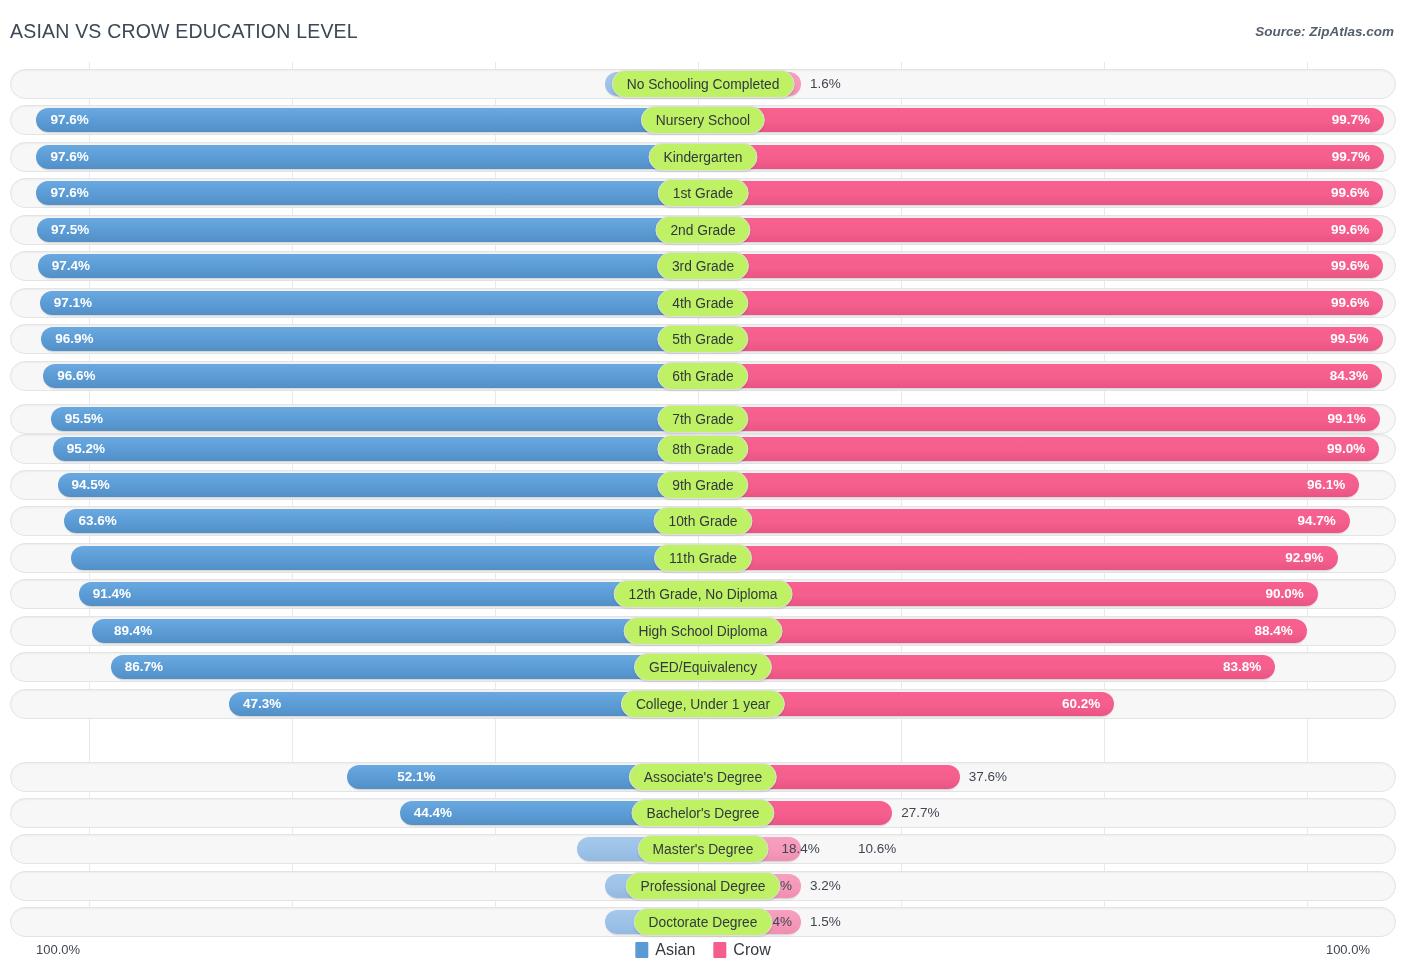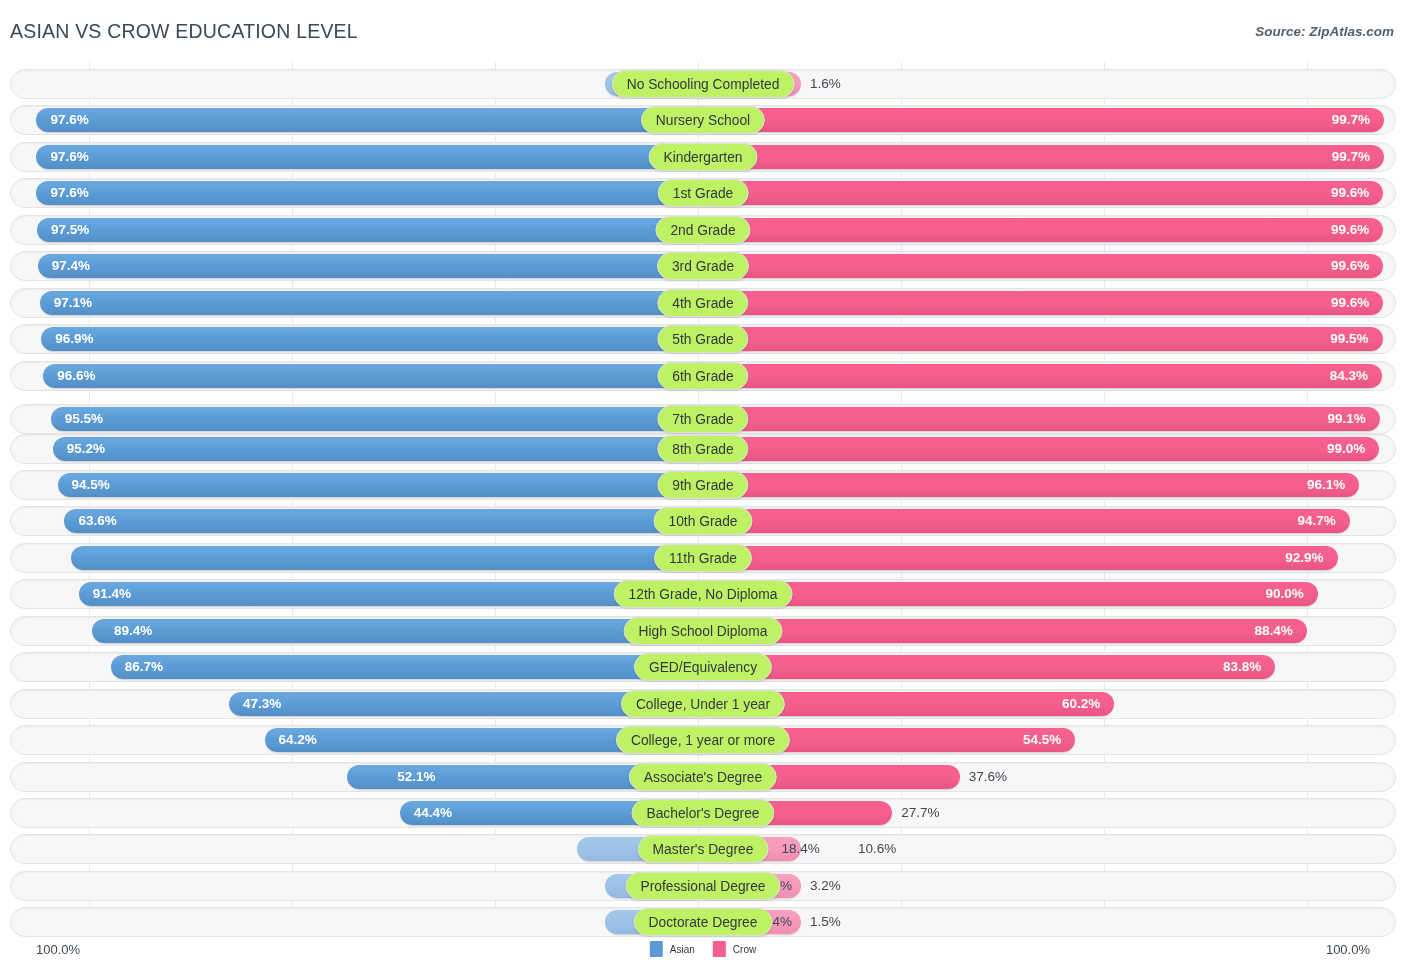--- a/index.html
+++ b/index.html
@@ -160,21 +160,21 @@
     transform: translateX(-50%);
     top: 3px;
     display: flex;
     align-items: center;
     gap: 18px;
   }
   .legend-item {
     display: flex;
     align-items: center;
     gap: 7px;
-    font-size: 10px;
+    font-size: 16px;
     color: #33383f;
   }
   .swatch {
     width: 13px;
     height: 16px;
     border-radius: 1px;
     display: inline-block;
   }
 </style>
 </head>
@@ -329,28 +329,20 @@
       <div class="val right-val inside" style="right: 134.646px;">83.8%</div>
       <div class="pill">GED/Equivalency</div>
     </div>
     <div class="row" style="top: 626.65px;">
       <div class="track"></div>
       <div class="bar left" style="width: 474.002px;"></div>
       <div class="bar right" style="width: 411.166px;"></div>
       <div class="val left-val inside" style="left: 232.998px; right: auto;">47.3%</div>
       <div class="val right-val inside" style="right: 295.834px;">60.2%</div>
       <div class="pill">College, Under 1 year</div>
-    </div>
-    <div class="row" style="top: 663.1px;">
-      <div class="track"></div>
-      <div class="bar left" style="width: 438.486px;"></div>
-      <div class="bar right" style="width: 372.235px;"></div>
-      <div class="val left-val inside" style="left: 268.514px; right: auto;">64.2%</div>
-      <div class="val right-val inside" style="right: 334.765px;">54.5%</div>
-      <div class="pill">College, 1 year or more</div>
     </div>
     <div class="row" style="top: 699.55px;">
       <div class="track"></div>
       <div class="bar left" style="width: 355.843px;"></div>
       <div class="bar right" style="width: 256.808px;"></div>
       <div class="val left-val inside" style="left: 351.157px; right: auto; margin-left: 36px;">52.1%</div>
       <div class="val right-val outside" style="left: 958.808px;">37.6%</div>
       <div class="pill">Associate's Degree</div>
     </div>
     <div class="row" style="top: 736px;">

